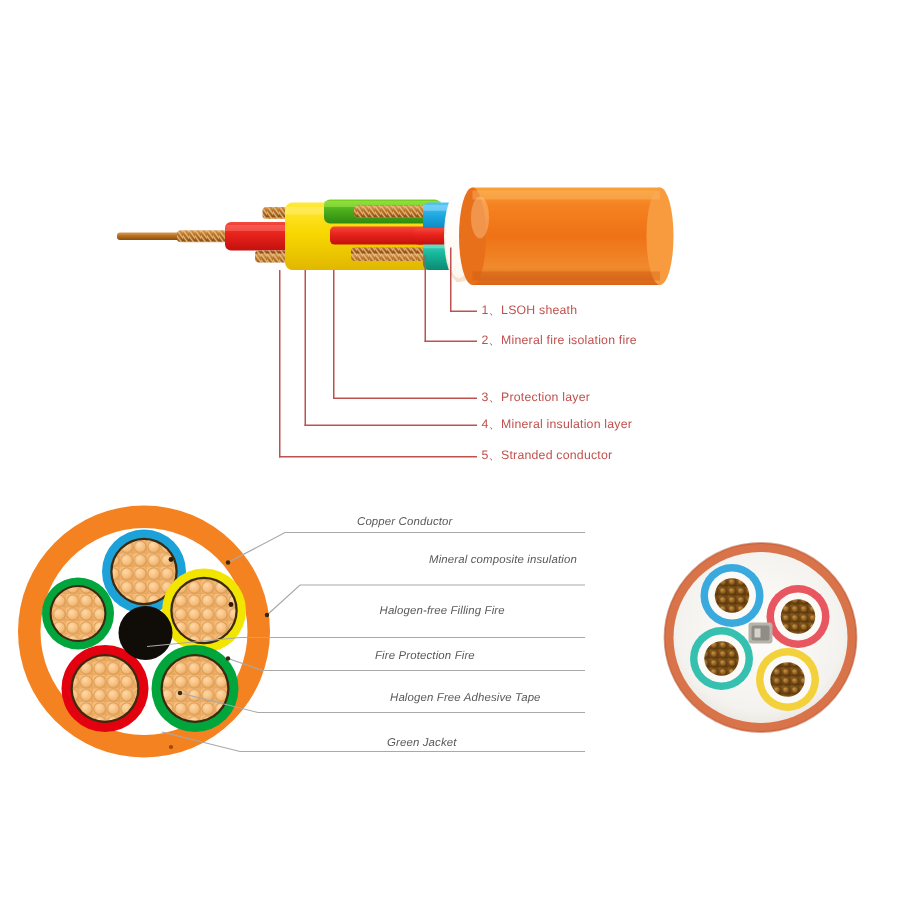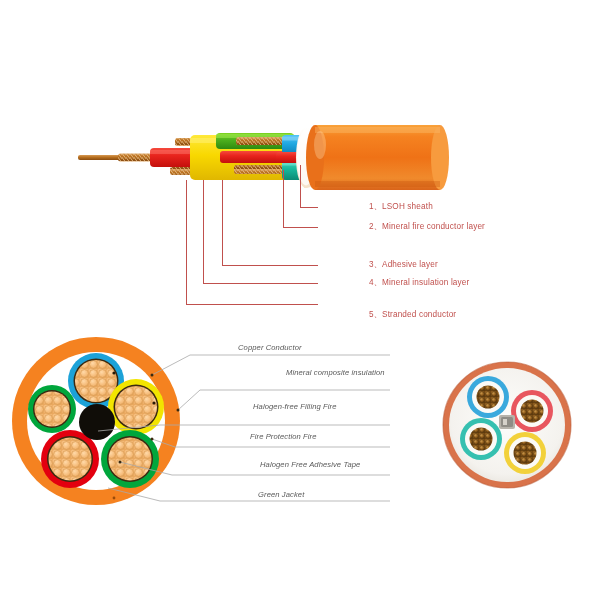--- a/index.html
+++ b/index.html
@@ -11,21 +11,20 @@
     position:relative;
   }
   #stage{position:absolute;left:0;top:0;width:600px;height:600px;}
   .abs{position:absolute;}
   .lbl-top{
     color:#c0504d;
     font-size:8.2px;
     letter-spacing:0.15px;
     white-space:nowrap;
     line-height:10px;
-    margin-left:48px;
   }
   .lbl-num{display:inline-block;}
   .lbl-bot{
     color:#595959;
     font-size:7.6px;
     white-space:nowrap;
     letter-spacing:0.1px;
     line-height:9px;
     font-style:italic;
   }
@@ -164,29 +163,29 @@
     <div class="leader-red" style="left:203px;top:283px;width:115px;height:1.2px;"></div>
 
     <div class="leader-red" style="left:186px;top:180px;width:1.2px;height:125px;"></div>
     <div class="leader-red" style="left:186px;top:304px;width:132px;height:1.2px;"></div>
   </div>
 
   <div class="abs lbl-top" style="left:321px;top:202px;">
     <span class="lbl-num">1、</span><span>LSOH sheath</span>
   </div>
   <div class="abs lbl-top" style="left:321px;top:222px;">
-    <span class="lbl-num">2、</span><span>Mineral fire conductor layer</span>
+    <span class="lbl-num">2、</span><span>Mineral fire isolation fire</span>
   </div>
   <div class="abs lbl-top" style="left:321px;top:260px;">
-    <span class="lbl-num">3、</span><span>Adhesive layer</span>
+    <span class="lbl-num">3、</span><span>Protection layer</span>
   </div>
   <div class="abs lbl-top" style="left:321px;top:278px;">
     <span class="lbl-num">4、</span><span>Mineral insulation layer</span>
   </div>
-  <div class="abs lbl-top" style="left:321px;top:310px;">
+  <div class="abs lbl-top" style="left:321px;top:299px;">
     <span class="lbl-num">5、</span><span>Stranded conductor</span>
   </div>
 
   <svg class="abs" style="left:8px;top:333px;" width="180" height="180">
     <defs>
       <radialGradient id="condGrad" cx="40%" cy="35%" r="70%">
         <stop offset="0%" stop-color="#ffd9a8"></stop>
         <stop offset="60%" stop-color="#f6bd7c"></stop>
         <stop offset="100%" stop-color="#e9a85f"></stop>
       </radialGradient>

